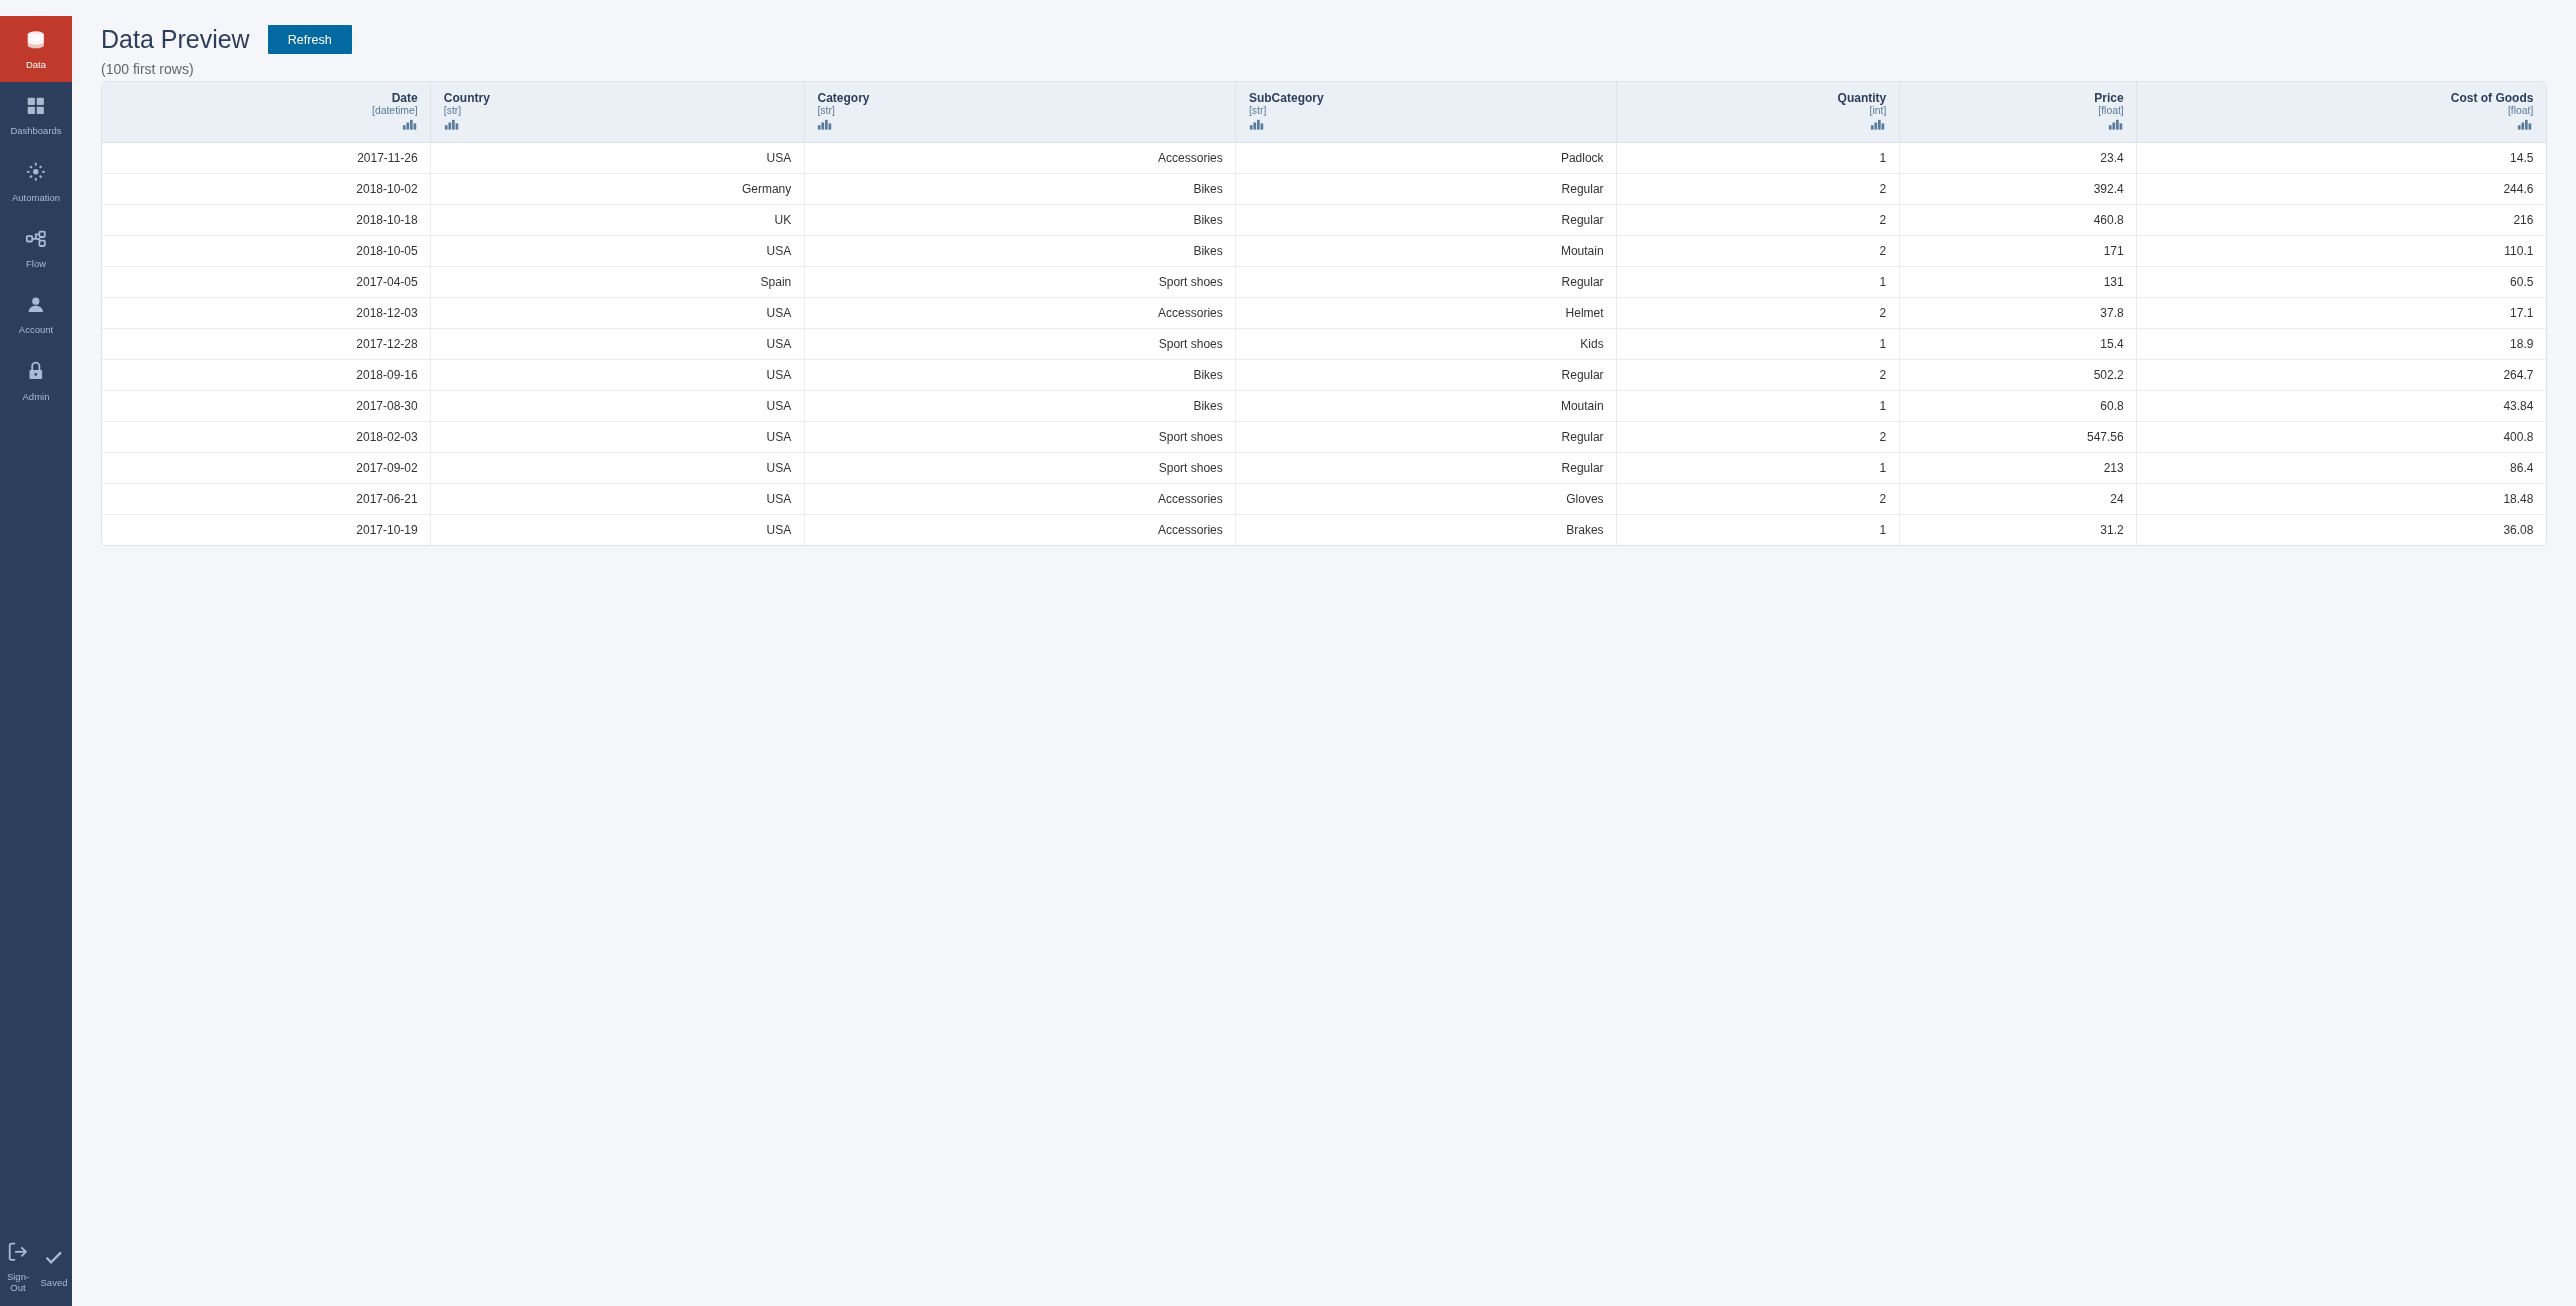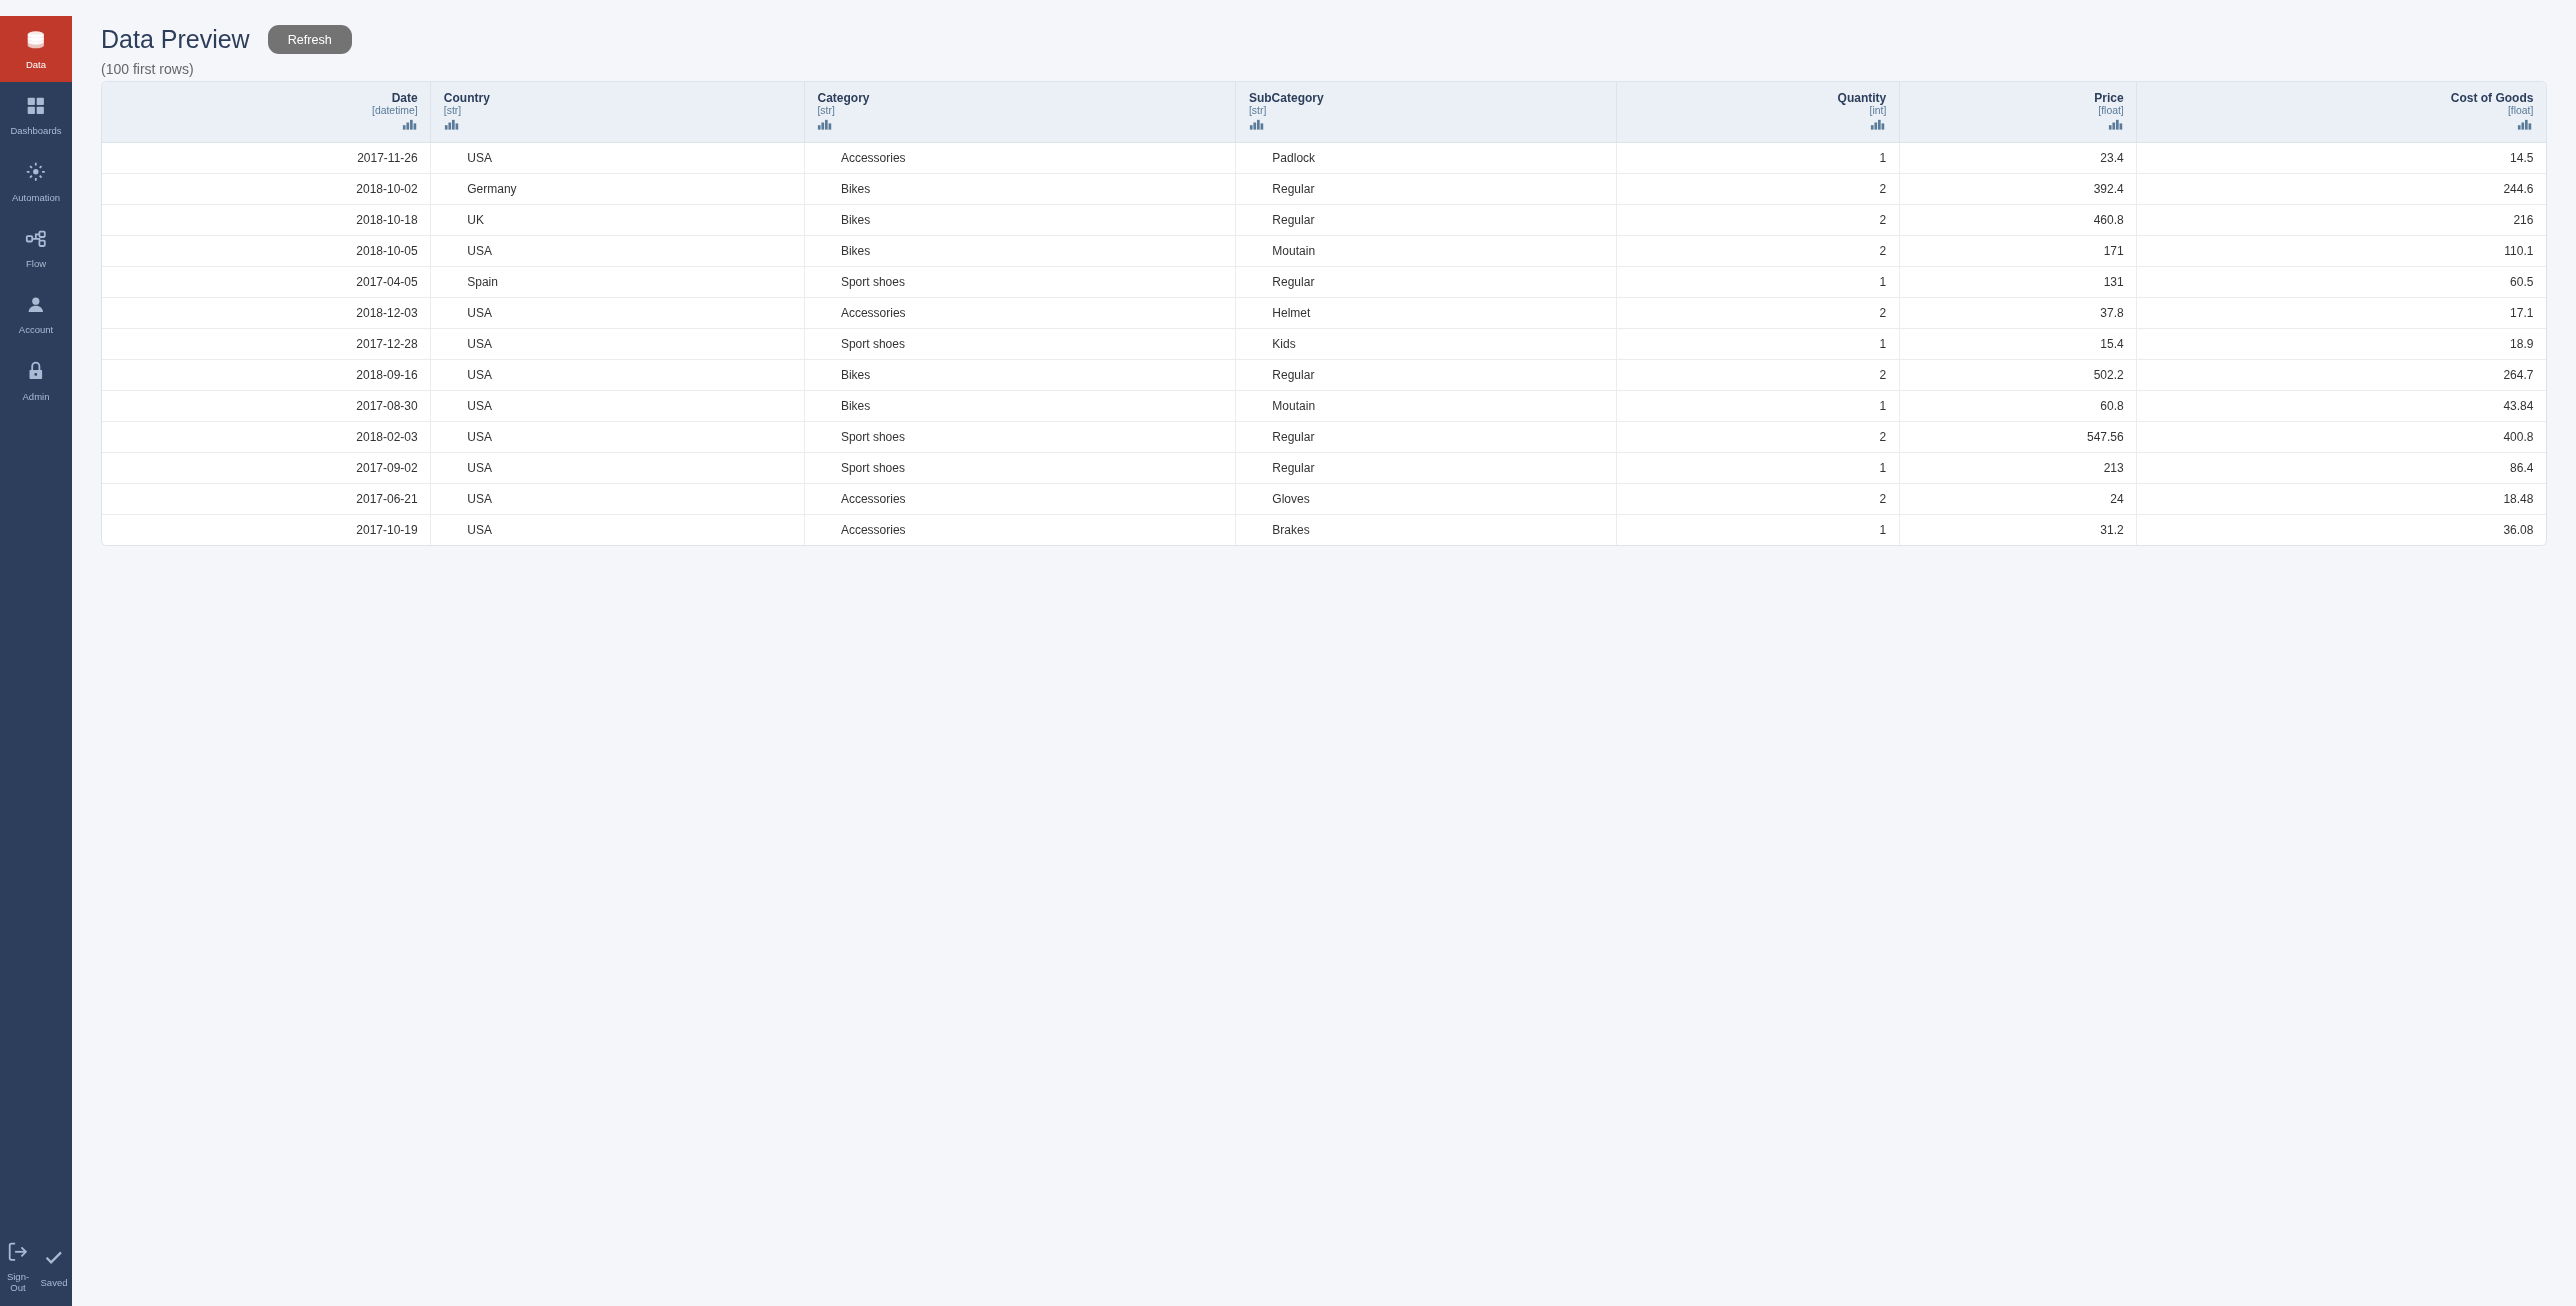--- a/index.html
+++ b/index.html
@@ -66,24 +66,24 @@
       align-items: center;
       gap: 18px;
       margin-bottom: 7.2px;
     }
     .page-title {
       font-size: 25px;
       font-weight: 400;
       color: #2c3e5b;
     }
     .refresh-btn {
-      background: #737373;
+      background: #0369a1;
       color: #fff;
       border: none;
-      border-radius: 11px;
+      border-radius: 1px;
       padding: 7.2px 20px;
       font-size: 12.6px;
       cursor: pointer;
       font-weight: 500;
     }
 
     .subtitle {
       font-size: 14px;
       color: #666;
       margin-bottom: 4px;
@@ -128,21 +128,21 @@
       display: block;
       margin-top: 1.8px;
     }
     td {
       padding: 8px 12.6px;
       border-right: 0.9px solid #eaecef;
       border-bottom: 0.9px solid #eaecef;
       color: #333;
       text-align: right;
     }
-    td.left { text-align: left; padding-left: 36px; }
+    td.left { text-align: right; padding-left: 36px; }
     tr:last-child td { border-bottom: none; }
 
     th:last-child, td:last-child { border-right: none; }
   </style>
 </head>
 <body>
 
 <nav class="sidebar">
 
   <div class="sidebar-top">

